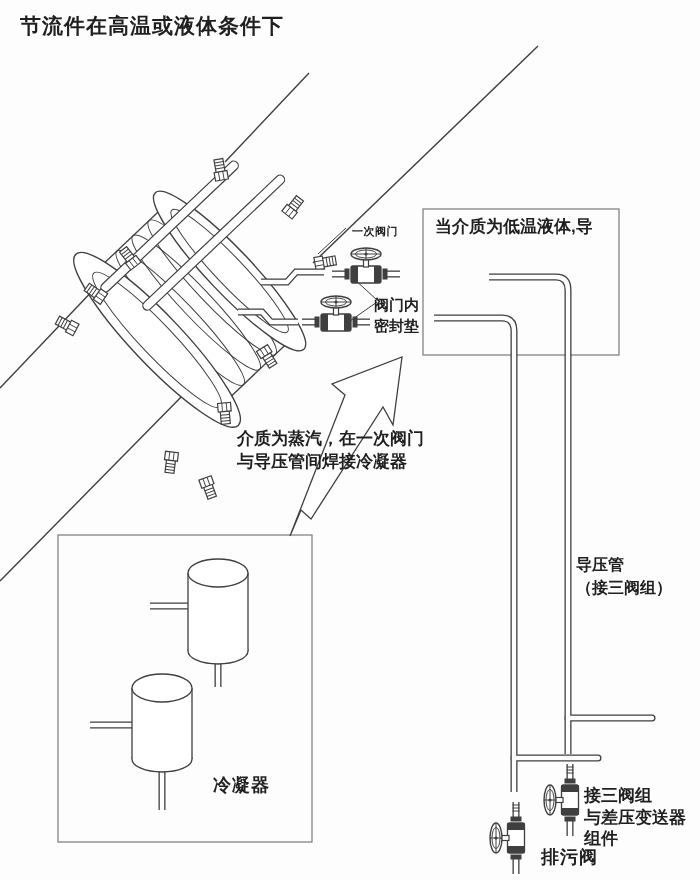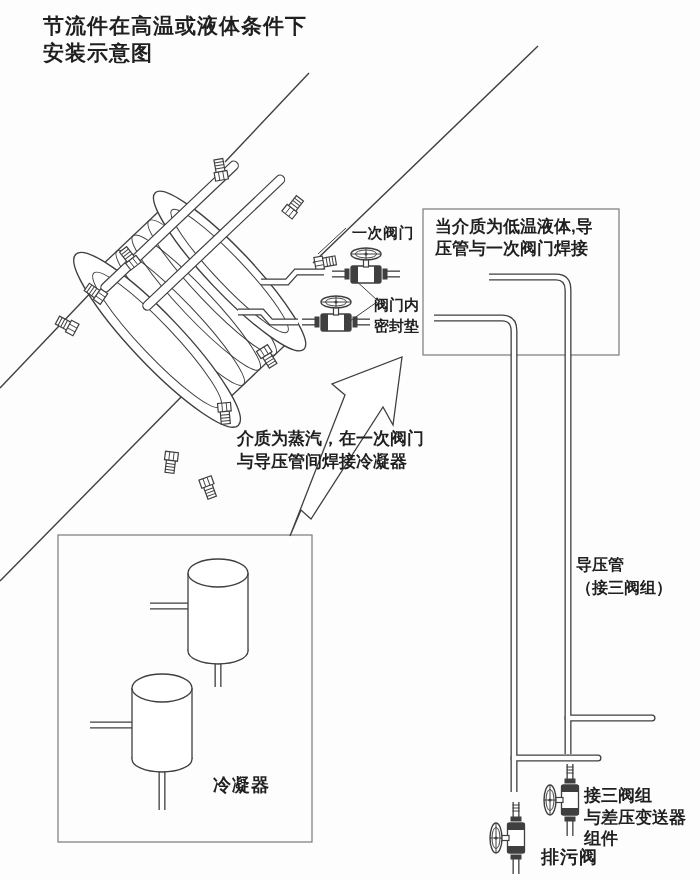--- a/index.html
+++ b/index.html
@@ -7,21 +7,21 @@
     position:relative;width:700px;height:880px;overflow:hidden;
     background:#fdfdfd;
     font-family:"Liberation Sans", sans-serif;
     color:#1f1f1f;
   }
   .stage svg{position:absolute;left:0;top:0;}
   .lbl{position:absolute;white-space:nowrap;font-weight:600;color:#1f1f1f;}
   .lbl div{white-space:nowrap;}
   .title{font-size:21px;font-weight:700;line-height:27px;letter-spacing:1px;}
   .t-throttle{font-size:18px;letter-spacing:1px;}
-  .t-primary{font-size:15px;letter-spacing:0.5px;}
+  .t-primary{font-size:11px;letter-spacing:0.5px;}
   .t-note{font-size:17px;line-height:22px;letter-spacing:0px;}
   .t-seal{font-size:15px;line-height:21px;}
   .t-steam{font-size:17px;line-height:22.5px;}
   .t-impulse{font-size:16px;line-height:23px;}
   .t-cond{font-size:18px;letter-spacing:1px;margin-top:27px;}
   .t-manifold{font-size:17px;line-height:21.5px;}
   .t-blow{font-size:18px;letter-spacing:1px;}
 </style>
 </head>
 <body>
@@ -176,31 +176,29 @@
     <g>
       <use href="#vvalve" transform="translate(570,800)"></use>
     </g>
     <g>
       <use href="#vvalve" transform="translate(516,838)"></use>
     </g>
 
     <path d="M402,357 L393,425 L383,407 L311,519 L301,510 L290,536 L345,395 L332,384 Z" fill="#fff" stroke="#3f3f3f" stroke-width="1.3"></path>
   </svg>
 
-  <div class="lbl title" style="left:20px;top:12px;margin-left:23px;">
+  <div class="lbl title" style="left:20px;top:12px;">
     <div>节流件在高温或液体条件下</div>
-    <div>安装示意图</div>
   </div>
 
 
   <div class="lbl t-primary" style="left:352px;top:224px;">一次阀门</div>
 
   <div class="lbl t-note" style="left:435px;top:216px;">
     <div>当介质为低温液体,导</div>
-    <div>压管与一次阀门焊接</div>
   </div>
 
   <div class="lbl t-seal" style="left:374px;top:294px;">
     <div>阀门内</div>
     <div>密封垫</div>
   </div>
 
   <div class="lbl t-steam" style="left:237px;top:428px;">
     <div>介质为蒸汽，在一次阀门</div>
     <div>与导压管间焊接冷凝器</div>

